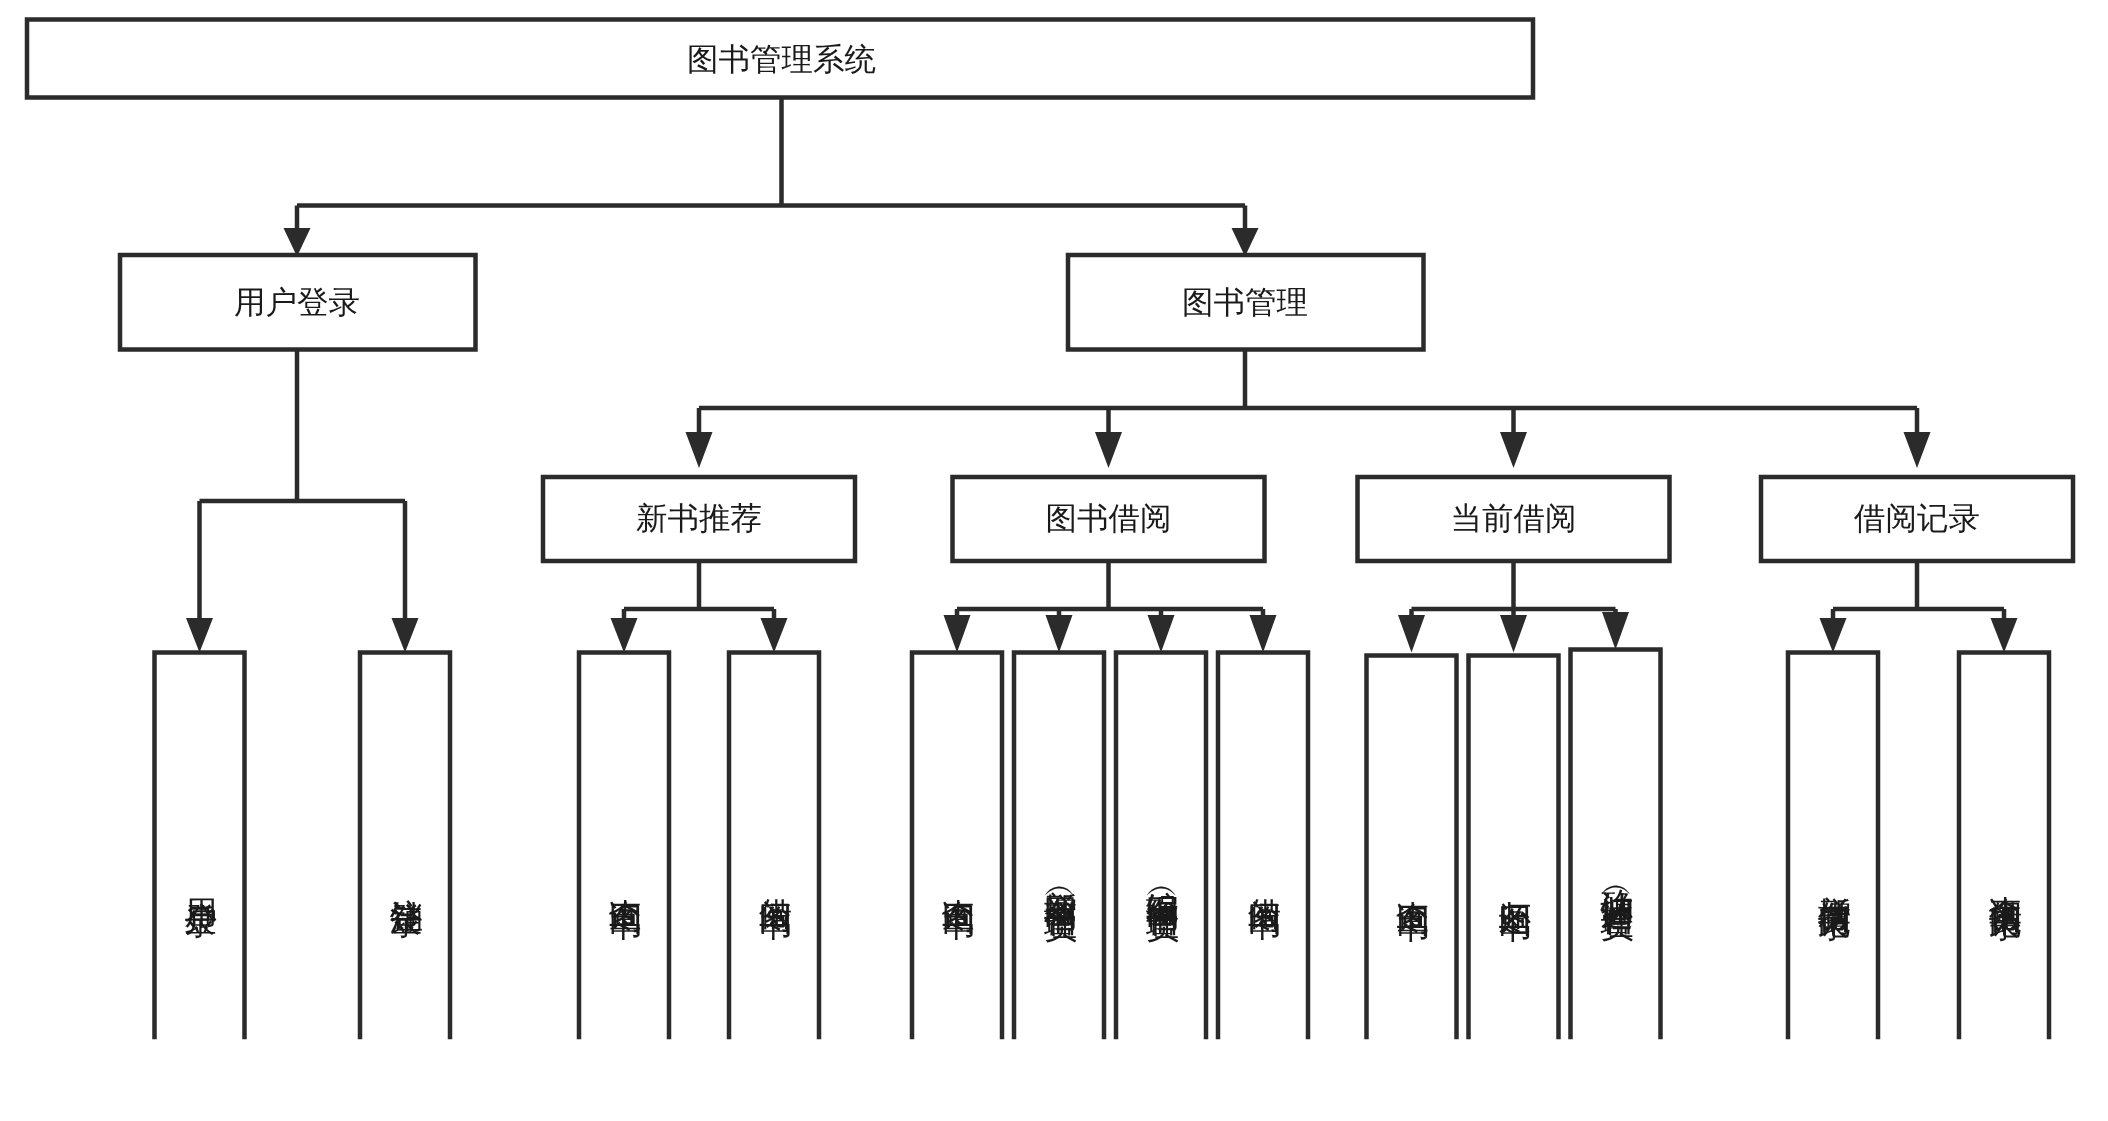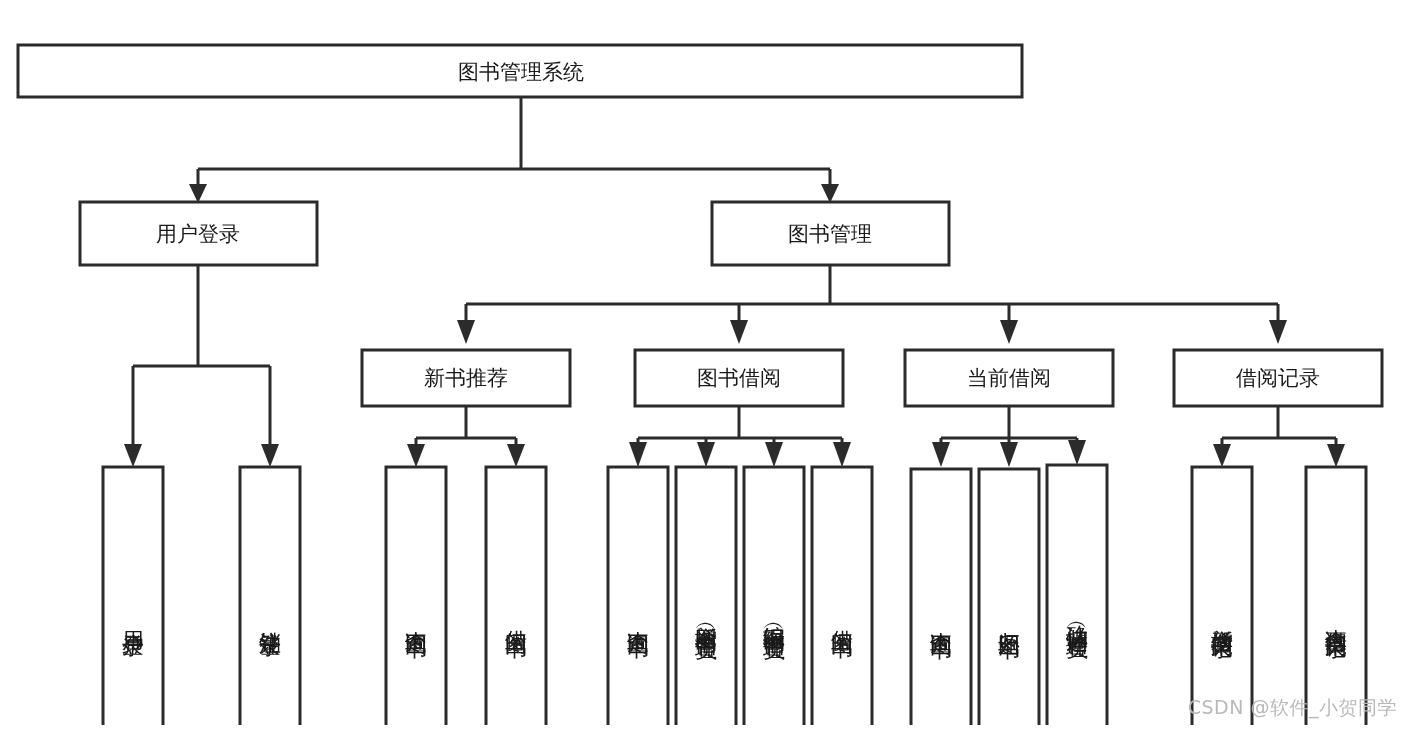--- a/index.html
+++ b/index.html
@@ -10,21 +10,20 @@
   }
   body {
     font-family: "DejaVu Sans", "Liberation Sans", sans-serif;
   }
   #diagram-root {
     position: relative;
     width: 1405px;
     height: 693px;
     background: #ffffff;
     overflow: hidden;
-    margin-top: 32px;
   }
   svg.diagram-canvas {
     position: absolute;
     left: 0;
     top: 0;
     width: 1405px;
     height: 747px;
     display: block;
   }
   .node-box {
@@ -296,15 +295,14 @@
       <rect class="node-box" x="1306" y="435" width="60" height="300"></rect>
       <foreignObject x="1308" y="437" width="56" height="296">
         <div xmlns="http://www.w3.org/1999/xhtml" class="vlabel-wrap">
           <div class="vlabel">查询借阅记录</div>
         </div>
       </foreignObject>
     </g>
 
   </svg>
 
-  <div class="watermark">CSDN @软件_小贺同学</div>
 
 </div>
 
 </body></html>

